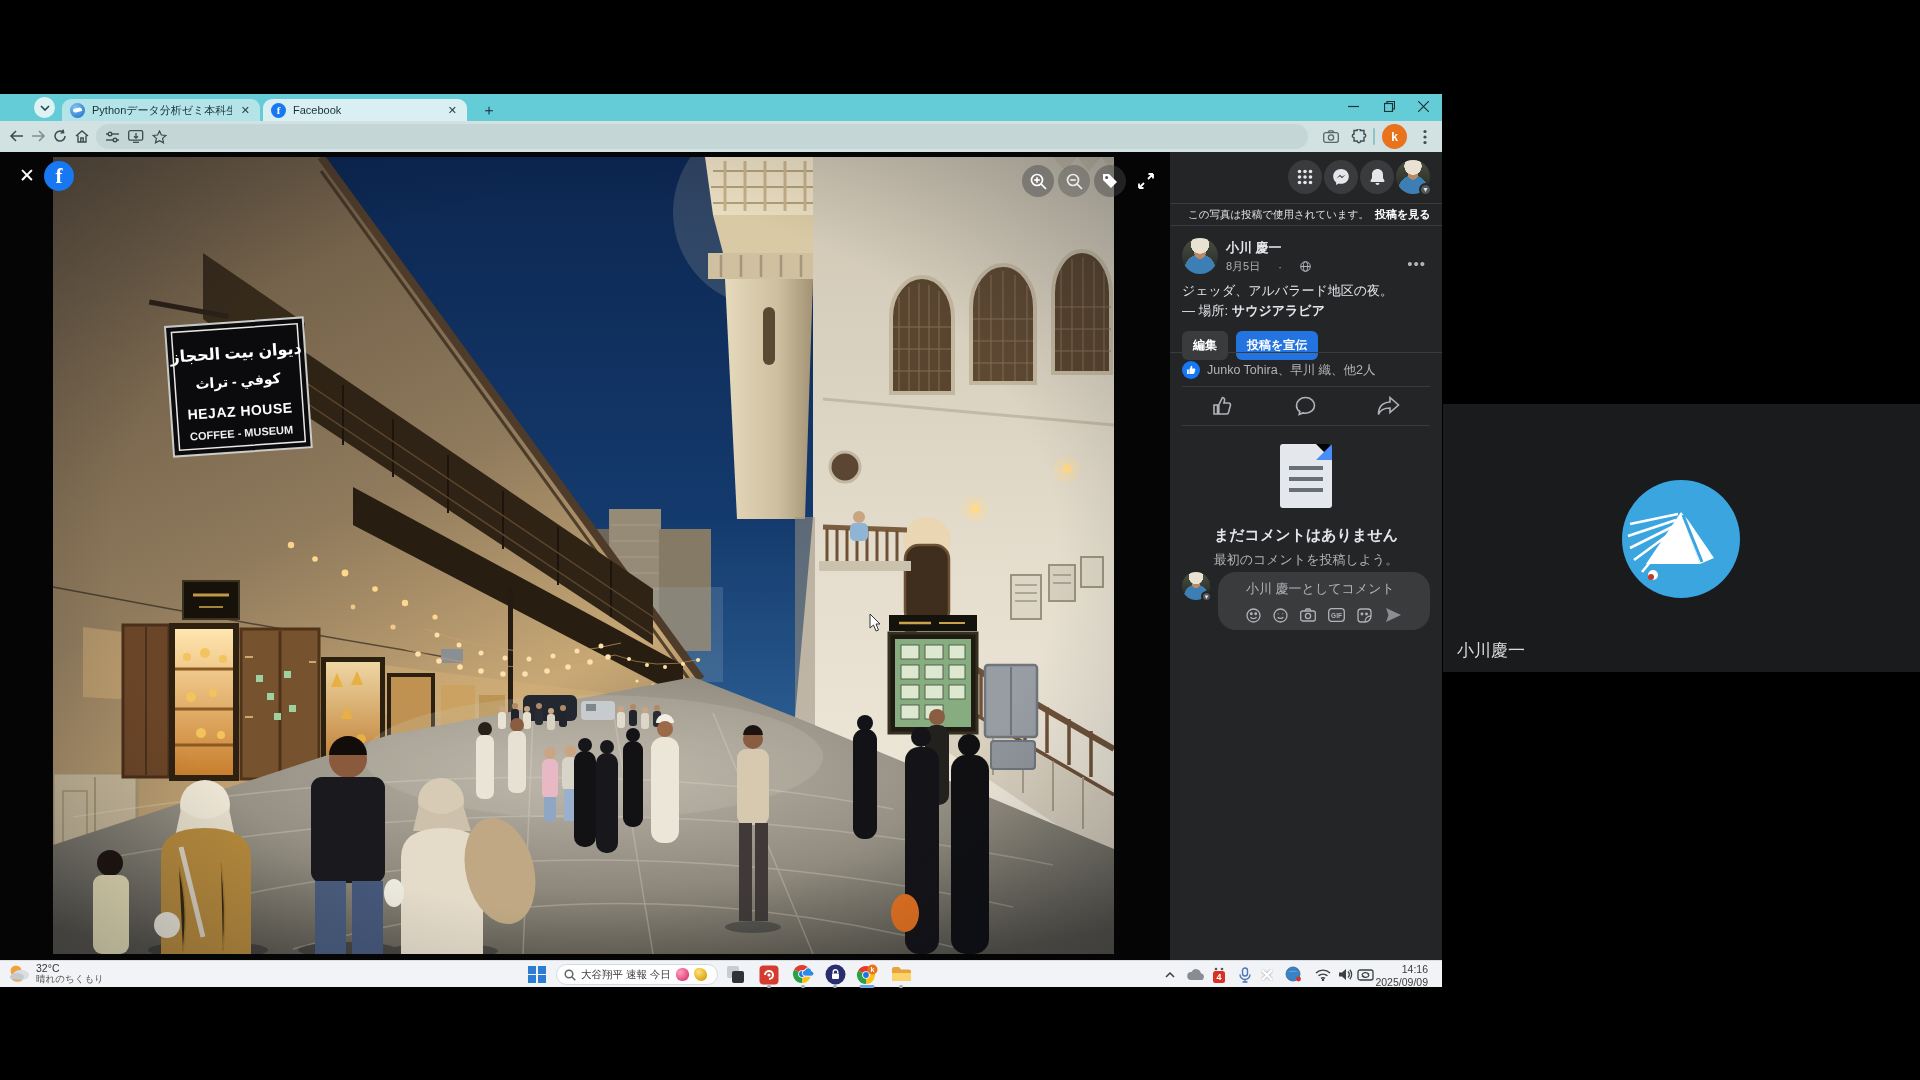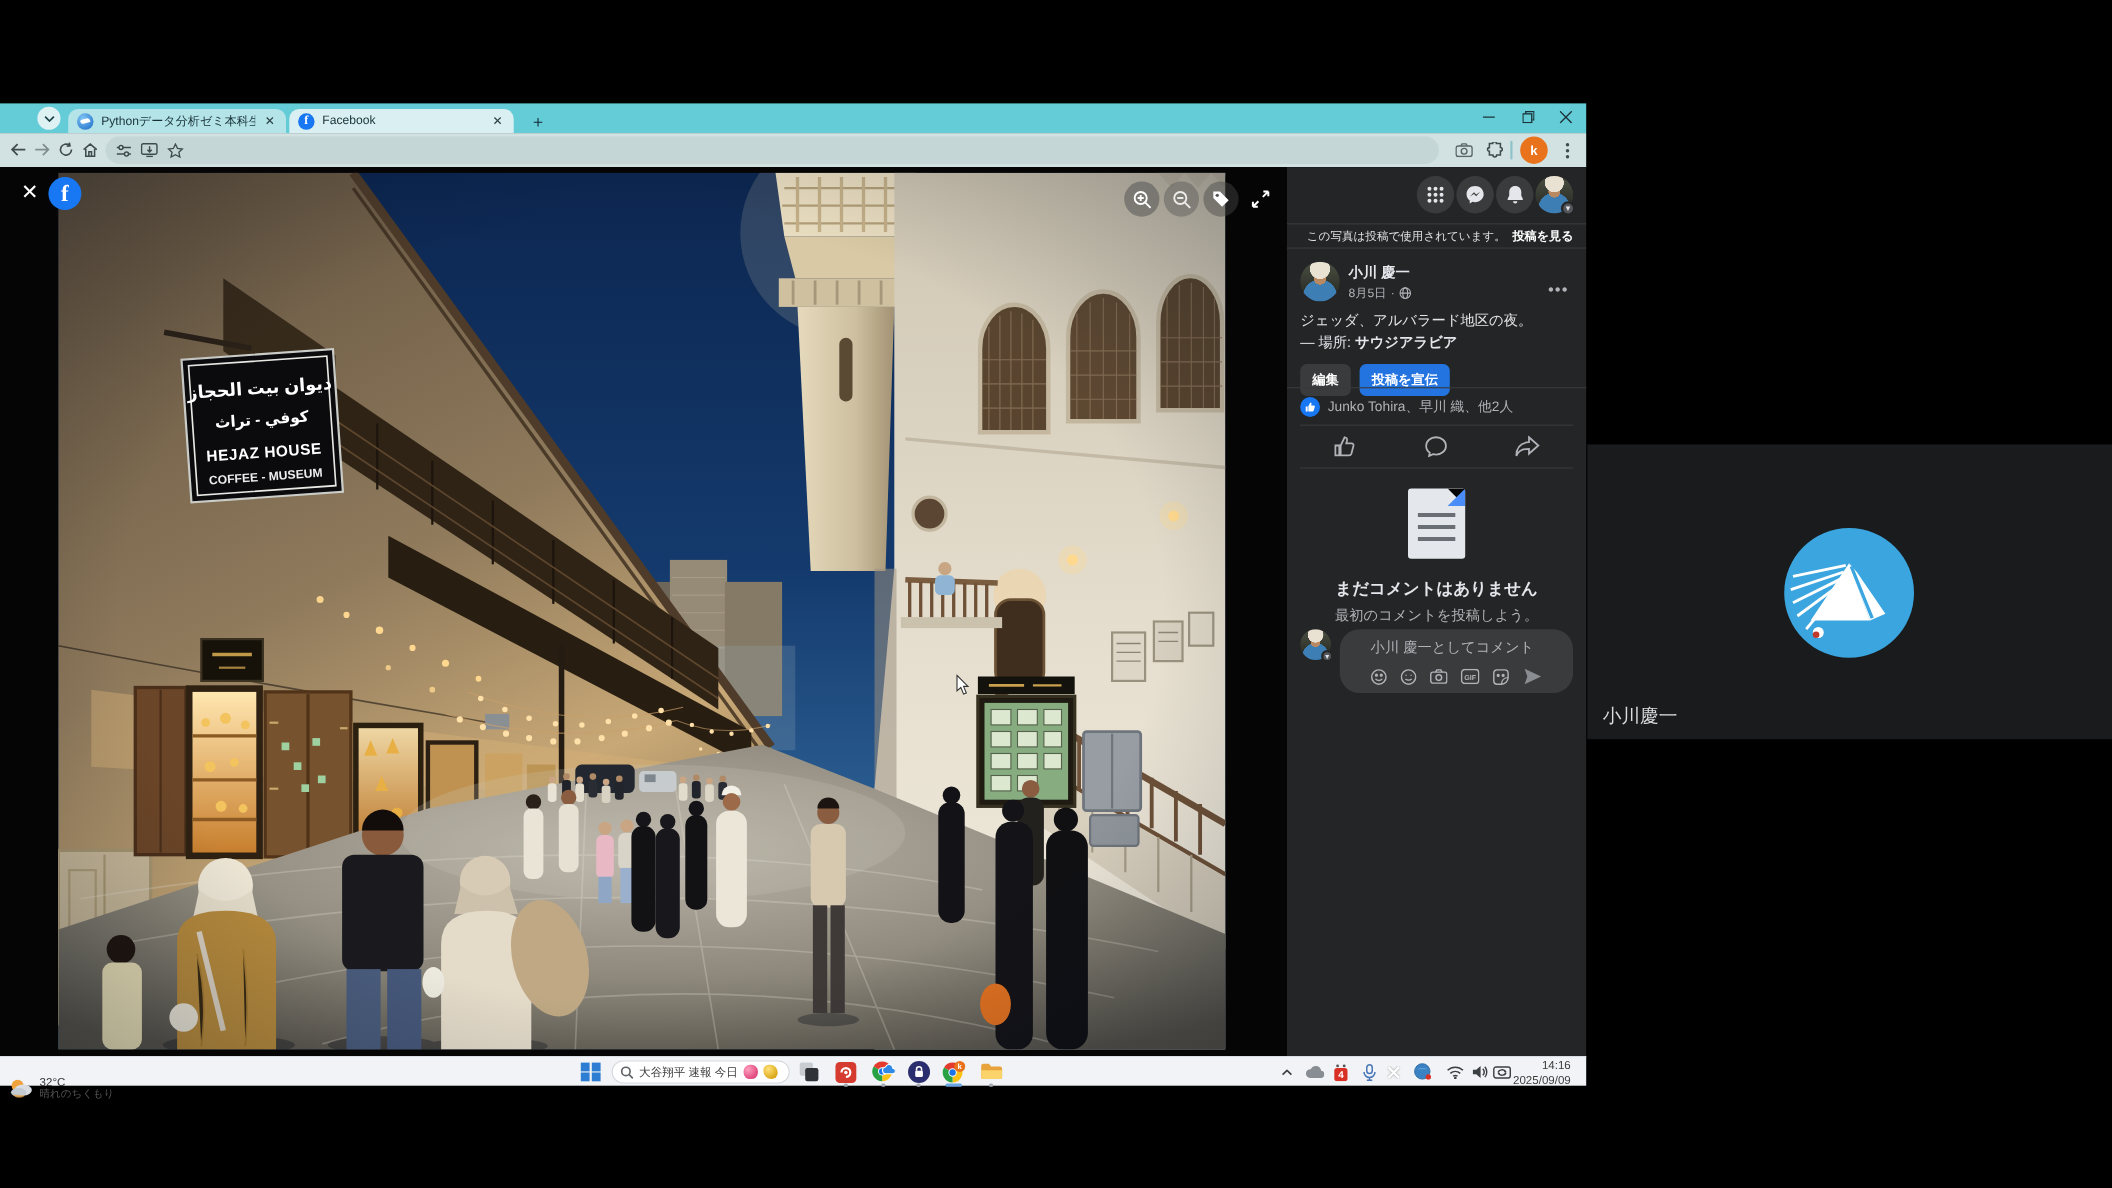--- a/index.html
+++ b/index.html
@@ -71,21 +71,21 @@
               border:2px solid #242526; }
   #sb-notice { position:absolute; left:0; top:51px; width:272px; height:23px; display:flex; align-items:center;
                gap:6px; padding:0 12px; border-top:1px solid #3a3b3c; border-bottom:1px solid #3a3b3c; }
   #sb-notice .txt { font-size:10.5px; color:#dfe1e5; flex:1; white-space:nowrap; }
   #sb-notice .lnk { font-size:11px; font-weight:bold; color:#fff; white-space:nowrap; }
   #sb-post { position:absolute; left:0; top:80px; width:272px; padding:6px 12px 0; }
   .post-head { display:flex; gap:8px; align-items:flex-end; }
   .post-ava { width:36px; height:36px; border-radius:50%; flex:none; }
   .post-id { flex:1; }
   .post-name { font-size:13px; font-weight:bold; color:#e4e6eb; }
-  .post-meta { font-size:11px; color:#b0b3b8; display:flex; align-items:center; gap:4px; margin-top:2px; }
+  .post-meta { font-size:11px; color:#b0b3b8; display:flex; align-items:center; gap:18px; margin-top:2px; }
   .post-more { color:#b0b3b8; font-size:15px; letter-spacing:1px; padding:2px 4px; }
   .post-text { font-size:13px; line-height:1.35; margin-top:8px; }
   .post-loc  { font-size:13px; margin-top:2px; }
   .post-loc b { font-weight:bold; }
   .post-btns { display:flex; gap:8px; margin-top:11px; }
   .pbtn { border-radius:6px; font-size:12px; font-weight:bold; padding:6px 11px; color:#fff; }
   .pbtn.gray{ background:#3a3b3c; } .pbtn.blue{ background:#2374e1; }
   #sb-likes { position:absolute; left:0; top:200px; width:272px; padding:8px 12px; display:flex; align-items:center; gap:7px;
               border-top:1px solid #3a3b3c; margin-top:0; }
   .like-badge { width:18px; height:18px; border-radius:50%; background:#1877f2; display:flex; align-items:center; justify-content:center; flex:none;}
@@ -103,21 +103,21 @@
   #sb-comp { position:absolute; left:0; top:420px; width:272px; padding:0 12px; display:flex; gap:8px; }
   .comp-ava { width:28px; height:28px; border-radius:50%; position:relative; flex:none; }
   .comp-box { flex:1; background:#3a3b3c; border-radius:18px; padding:8px 28px 7px; position:relative; }
   .comp-ph { font-size:13px; color:#b0b3b8; }
   .comp-icons { display:flex; gap:12px; margin-top:9px; align-items:center; }
   .comp-send { margin-left:auto; }
 
   
   #taskbar { position:absolute; left:0; top:960px; width:1442px; height:27px; background:#f1f3f6;
              border-top:1px solid #d9dee5; font-size:10px; color:#444; }
-  #weather { position:absolute; left:8px; top:17px; display:flex; gap:6px; align-items:center; }
+  #weather { position:absolute; left:8px; top:1px; display:flex; gap:6px; align-items:center; }
   #weather .t1 { font-size:10.5px; color:#333; line-height:1.15; }
   #weather .t2 { font-size:9.5px; color:#555; line-height:1.15; }
   #start { position:absolute; left:528px; top:5px; width:18px; height:17px; display:grid;
            grid-template-columns:8px 8px; grid-gap:1.5px; }
   #start span { background:#2d7dd2; width:8px; height:7.5px; }
   #searchpill { position:absolute; left:556px; top:3px; width:162px; height:21px; border-radius:11px;
                 background:#fff; border:1px solid #d5d9df; display:flex; align-items:center; gap:5px; padding:0 7px; }
   #searchpill .q { font-size:10.5px; color:#3a3a3a; white-space:nowrap; }
   .mini-img { width:13px; height:13px; border-radius:45%; flex:none; }
   .mini-flower { background:radial-gradient(circle at 32% 32%, #ff9fc0, #e04a7e 70%); }

